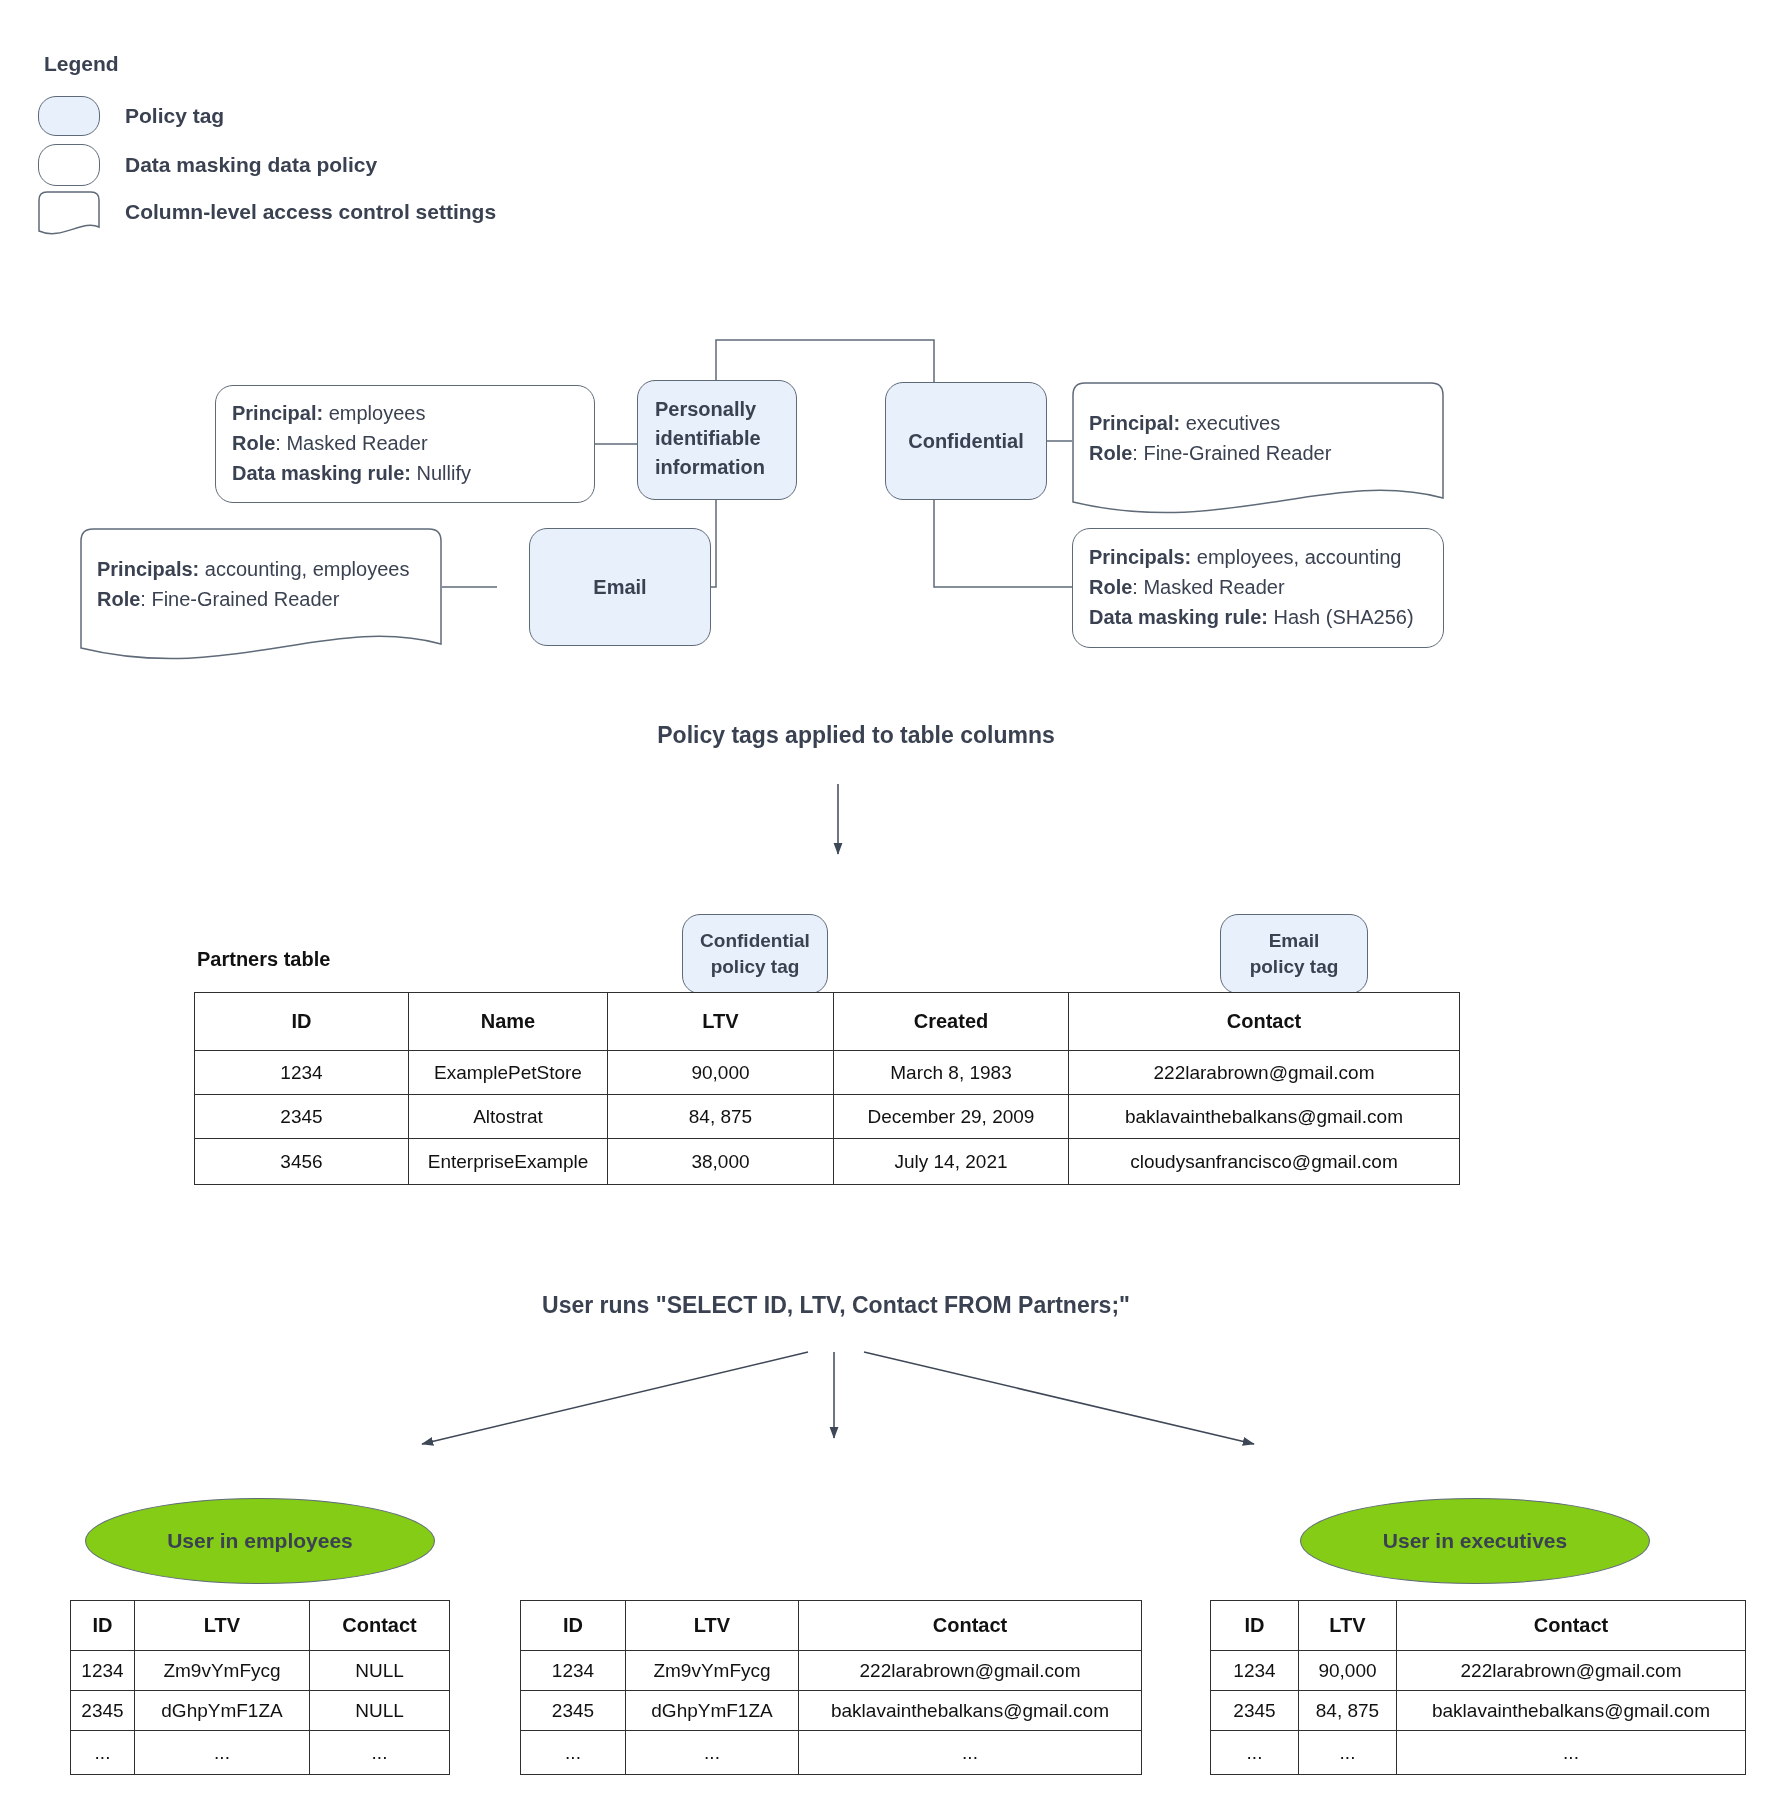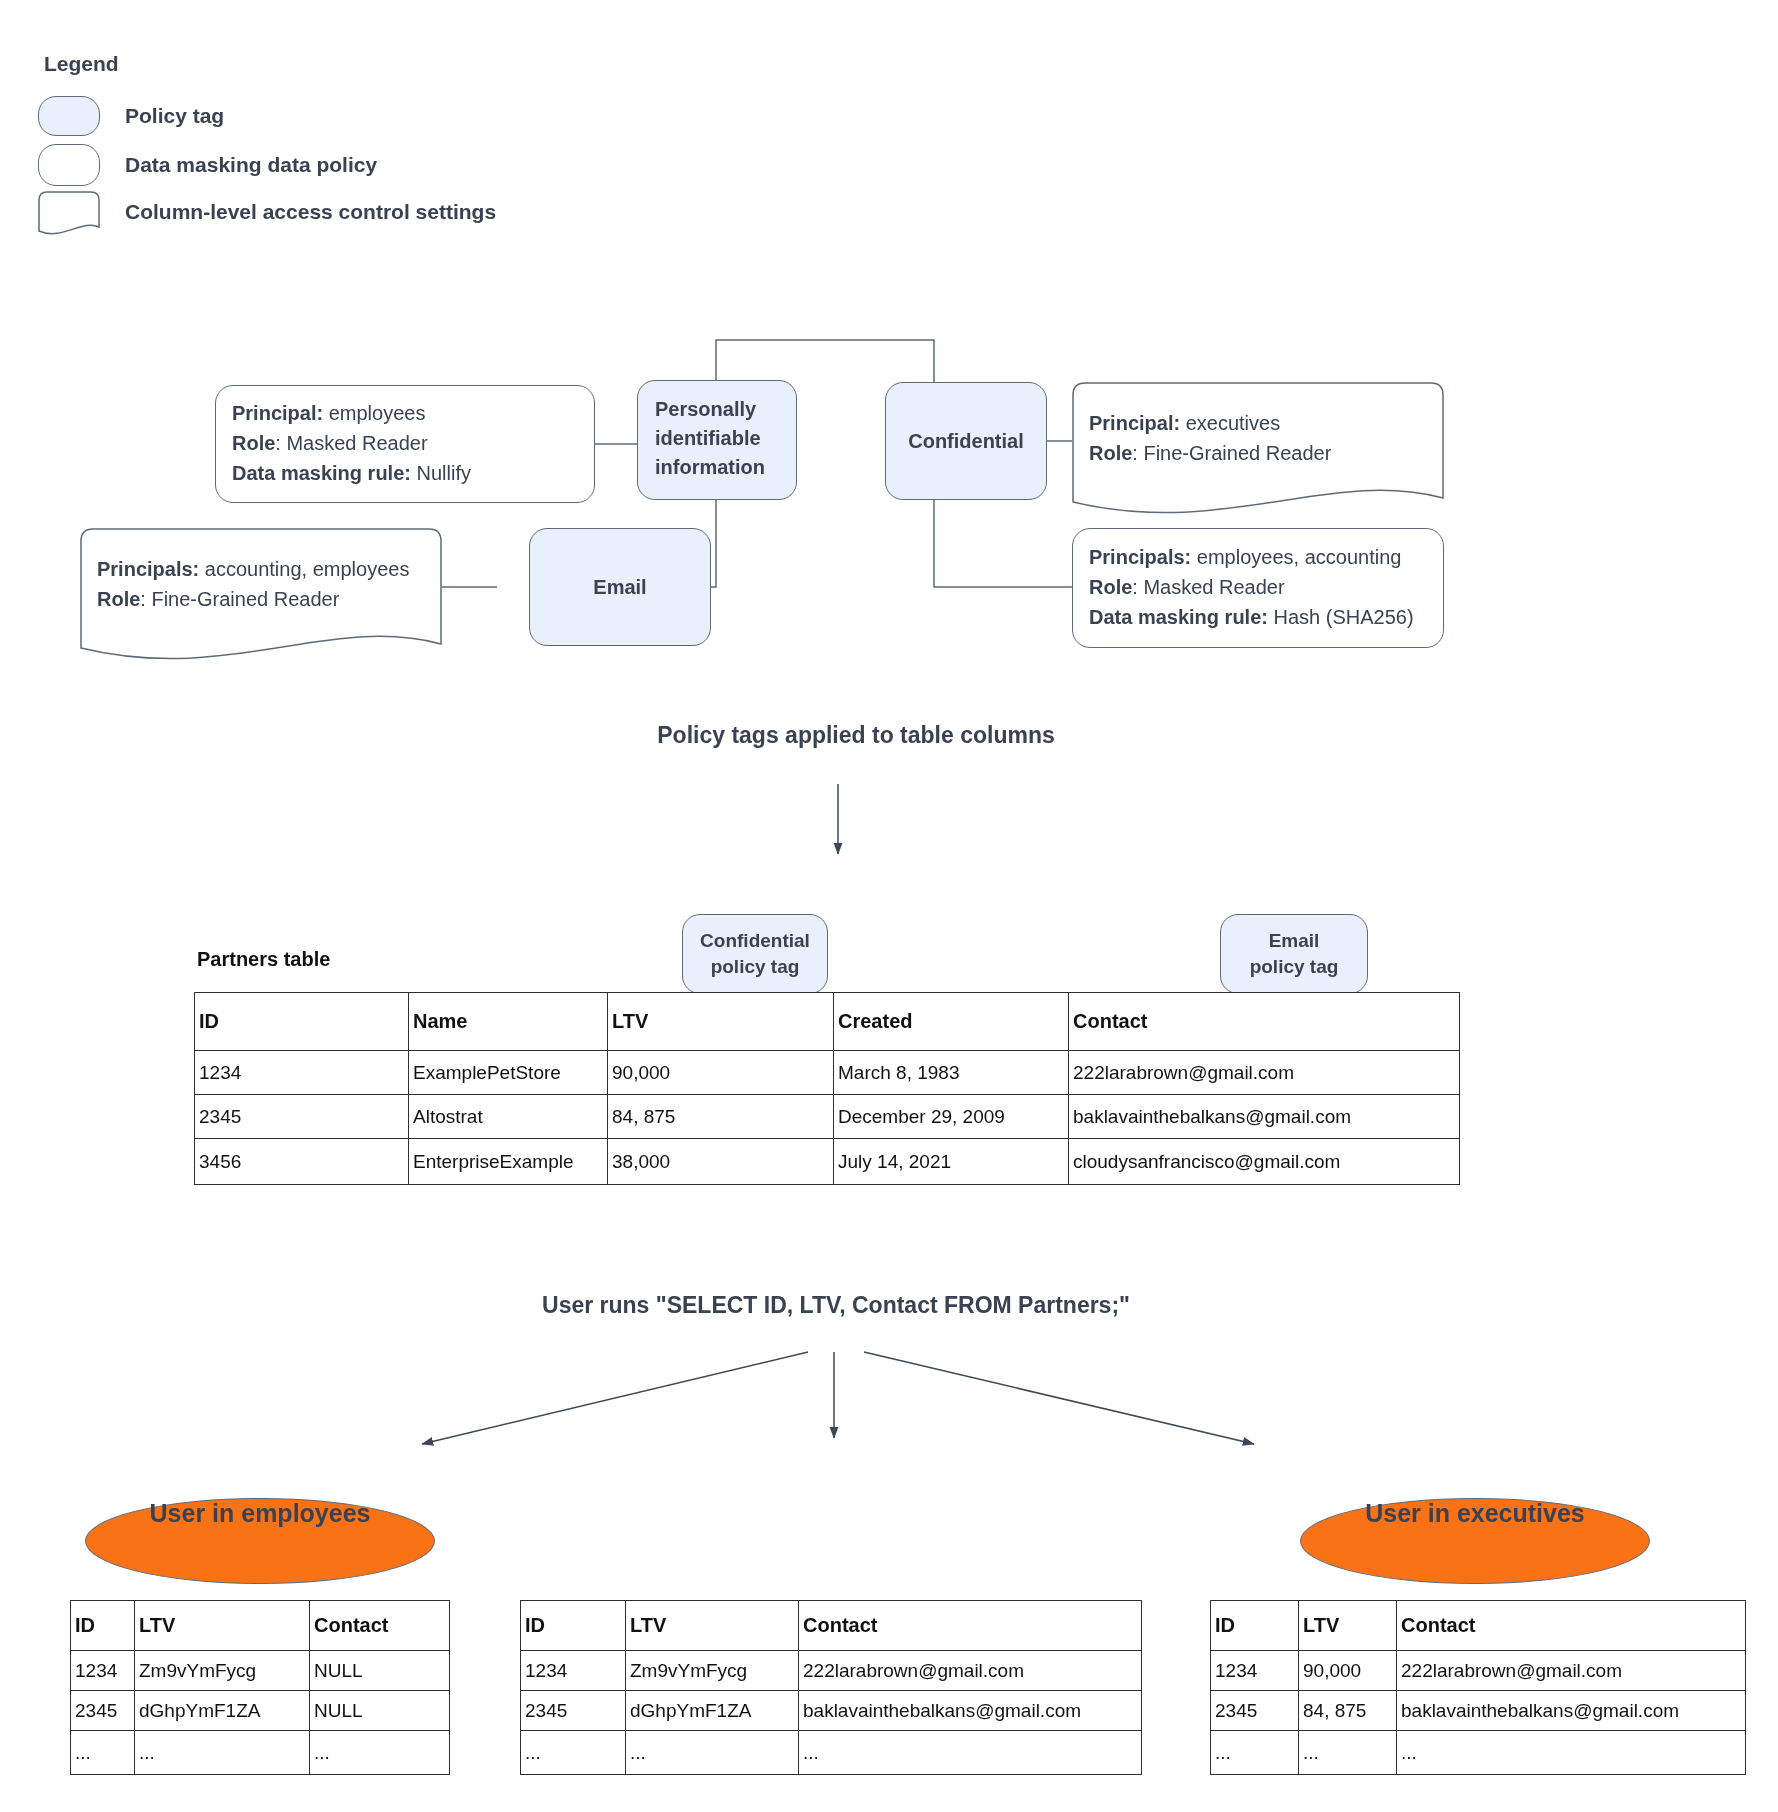--- a/index.html
+++ b/index.html
@@ -7,25 +7,25 @@
           font-family:"Liberation Sans", sans-serif;color:#3a4252;overflow:hidden;}
   .abs{position:absolute;}
   .title{font-size:23px;font-weight:700;color:#3a4252;text-align:center;}
   .box{position:absolute;border:1.5px solid #5f6a78;border-radius:18px;background:#ffffff;box-sizing:border-box;}
   .blue{background:#e8f0fb;}
   .tagtext{font-weight:700;font-size:20px;color:#3a4252;}
   .center{display:flex;align-items:center;justify-content:center;text-align:center;margin-left:32px;}
   .pline{font-size:20px;line-height:30px;color:#3a4252;white-space:nowrap;}
   .b{font-weight:700;}
   .lgl{font-size:21px;font-weight:700;color:#3a4252;line-height:24px;}
-  .ellipse{position:absolute;border:1.5px solid #5f6a78;border-radius:50%;background:#f97316;
-           display:flex;align-items:flex-start;justify-content:center;
-           font-weight:700;font-size:25px;color:#3a4252;box-sizing:border-box;}
+  .ellipse{position:absolute;border:1.5px solid #5f6a78;border-radius:50%;background:#84cc16;
+           display:flex;align-items:center;justify-content:center;
+           font-weight:700;font-size:21px;color:#3a4252;box-sizing:border-box;}
   table.dt{border-collapse:collapse;table-layout:fixed;background:#fff;color:#111;}
-  table.dt th, table.dt td{border:1px solid #2f2f2f;text-align:left;padding:0 4px;overflow:hidden;}
+  table.dt th, table.dt td{border:1px solid #2f2f2f;text-align:center;padding:0 4px;overflow:hidden;}
   table.dt th{font-size:20px;font-weight:700;}
   table.dt td{font-size:19px;font-weight:400;}
   svg.lines{position:absolute;left:0;top:0;pointer-events:none;}
   .wavybox{position:absolute;}
 </style>
 </head>
 <body>
 
 <div id="canvas">
 

